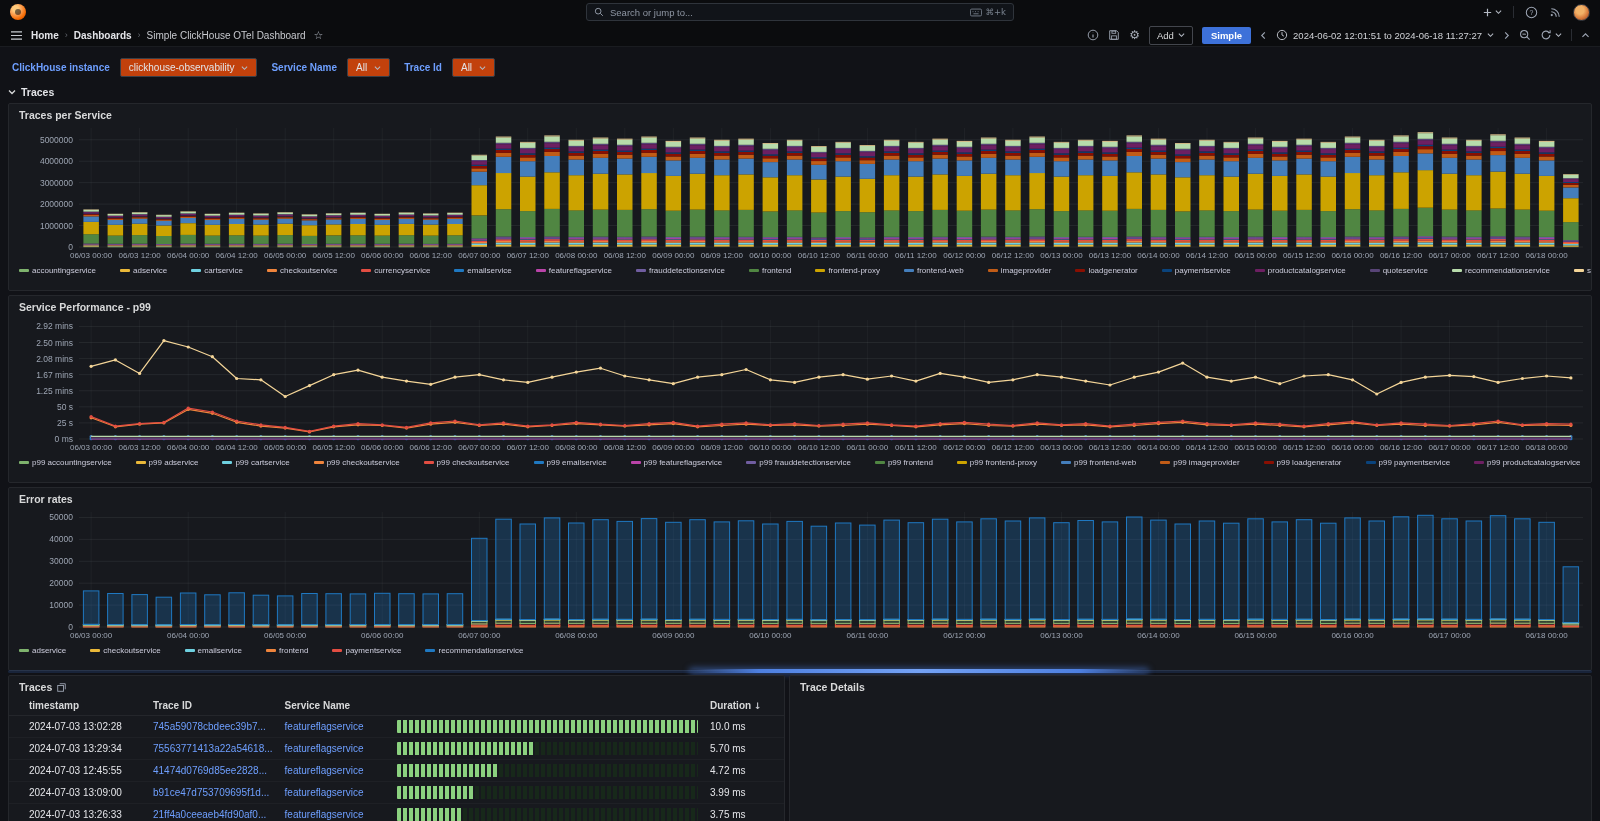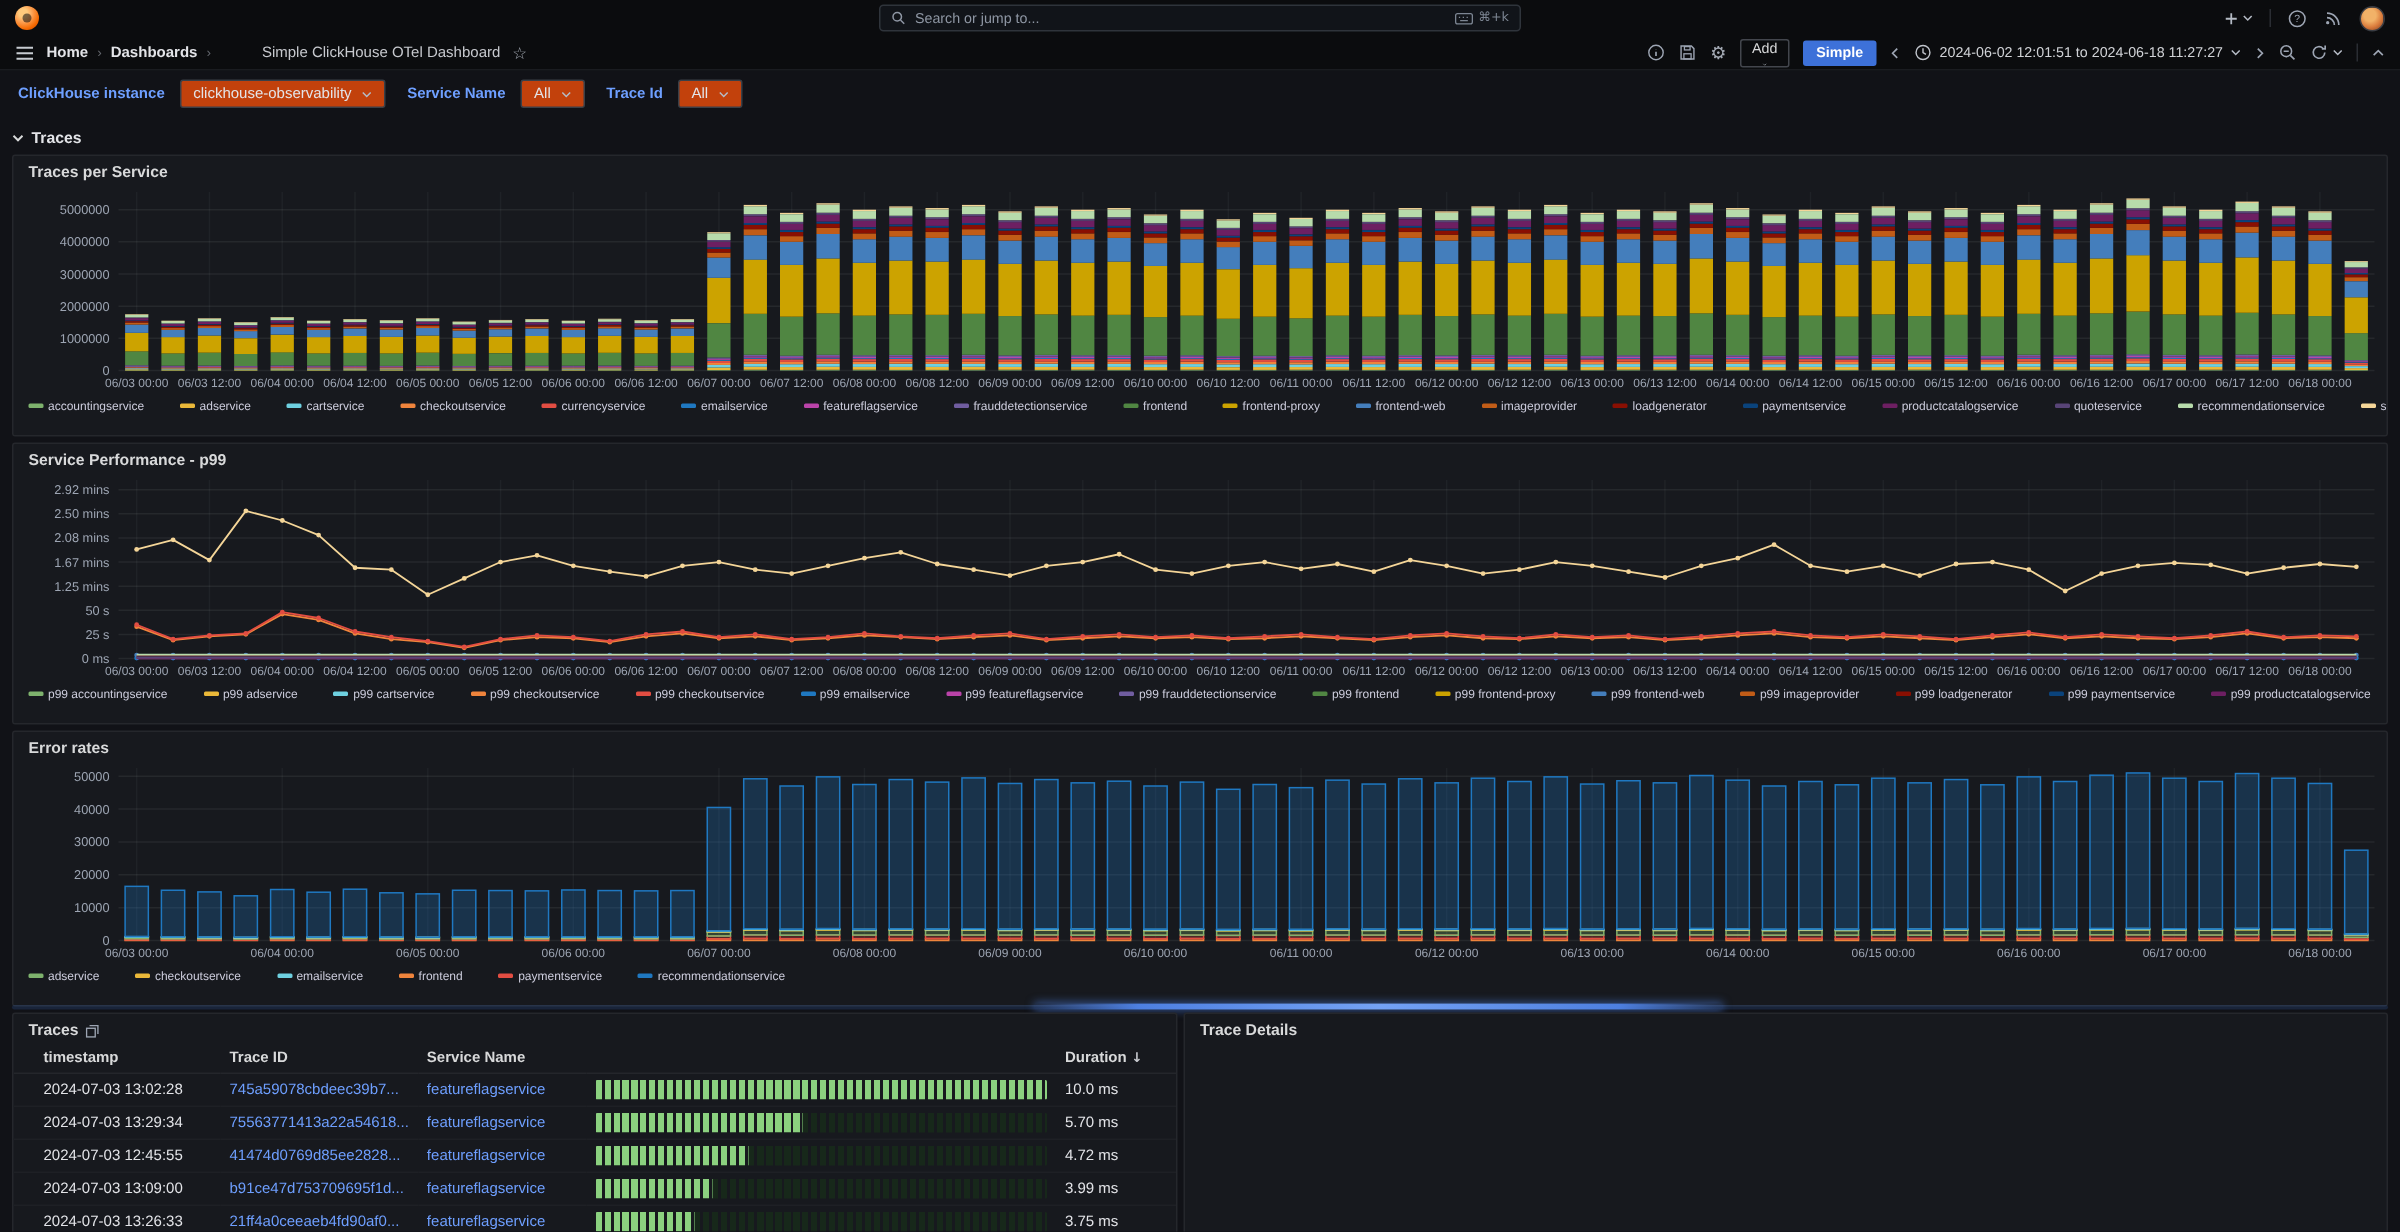--- a/index.html
+++ b/index.html
@@ -15,28 +15,28 @@
   .searchbox{position:absolute;left:50%;transform:translateX(-50%);width:412px;height:16px;background:#111419;border:1px solid #2F343B;border-radius:3px;display:flex;align-items:center;padding:0 7px;gap:6px;}
   .searchbox .ph{color:#8E96A3;font-size:9.5px;flex:1;}
   .searchbox .kbd{display:flex;align-items:center;gap:3px;color:#7C8592;font-size:8.5px;}
   .tb-right{margin-left:auto;display:flex;align-items:center;gap:11px;}
   .vdiv{width:1px;height:12px;background:#2A2D33;}
   .avatar{width:15px;height:15px;border-radius:50%;background:radial-gradient(circle at 40% 35%,#F2B268 0 30%,#D97B3C 60%,#7A3A1E 100%);border:1px solid #3a3d43;}
   .tb-row2{height:22px;display:flex;align-items:center;padding:0 10px;gap:8px;}
   .crumbs{display:flex;align-items:center;gap:6px;font-size:10px;}
   .crumbs .c-link{color:#E3E4E8;font-weight:bold;}
   .crumbs .c-sep{color:#62666D;font-size:9px;}
-  .crumbs .c-cur{color:#C7C9CE;margin-left:28px;}
+  .crumbs .c-cur{color:#C7C9CE;}
   .tb-actions{margin-left:auto;display:flex;align-items:center;gap:9px;}
-  .btn-add{display:flex;align-items:center;gap:4px;border:1px solid #43464D;border-radius:2px;height:17px;padding:0 7px;color:#D8D9DA;font-size:9.5px;background:transparent;flex-direction:column;}
+  .btn-add{display:flex;align-items:center;gap:4px;border:1px solid #43464D;border-radius:2px;height:17px;padding:0 7px;color:#D8D9DA;font-size:9.5px;background:transparent;}
   .btn-share{display:flex;align-items:center;border-radius:2px;height:17px;padding:0 9px;color:#FFFFFF;font-size:9.5px;font-weight:bold;background:#3D71D9;}
   .timectl{display:flex;align-items:center;gap:5px;color:#D0D2D6;font-size:9.5px;}
   
   .dash{padding:4px 8px 0;}
-  .filters{display:flex;align-items:flex-start;gap:10px;height:24px;margin:2px 0 6px;}
+  .filters{display:flex;align-items:flex-end;gap:10px;height:24px;margin:2px 0 6px;}
   .var-ctrl{display:flex;align-items:center;gap:6px;}
   .var-label{color:#6E9FFF;font-size:10px;font-weight:bold;padding:3px 4px;}
   .var-value{display:flex;align-items:center;gap:7px;border:1px solid #3A3F47;border-radius:2px;background:#c2410c;padding:3px 8px;font-size:10px;color:#E3E4E8;}
   .section-hdr{display:flex;align-items:center;gap:5px;height:17px;margin:0 0 3px;font-weight:bold;font-size:10.5px;color:#E3E4E8;}
   
   .panel{background:#17191E;border:1px solid #25272C;border-radius:2px;margin-bottom:4px;position:relative;}
   .panel-title{font-size:10.5px;font-weight:bold;color:#D8D9DA;padding:5px 10px 1px;display:flex;align-items:center;gap:5px;}
   .legend{display:flex;align-items:center;gap:24px;white-space:nowrap;overflow:hidden;padding:1px 10px 4px;font-size:8px;color:#CCCCDC;height:15px;}
   .legend .li{display:inline-flex;align-items:center;gap:3px;}
   .legend .li i{width:10px;height:3px;border-radius:1px;display:inline-block;}

